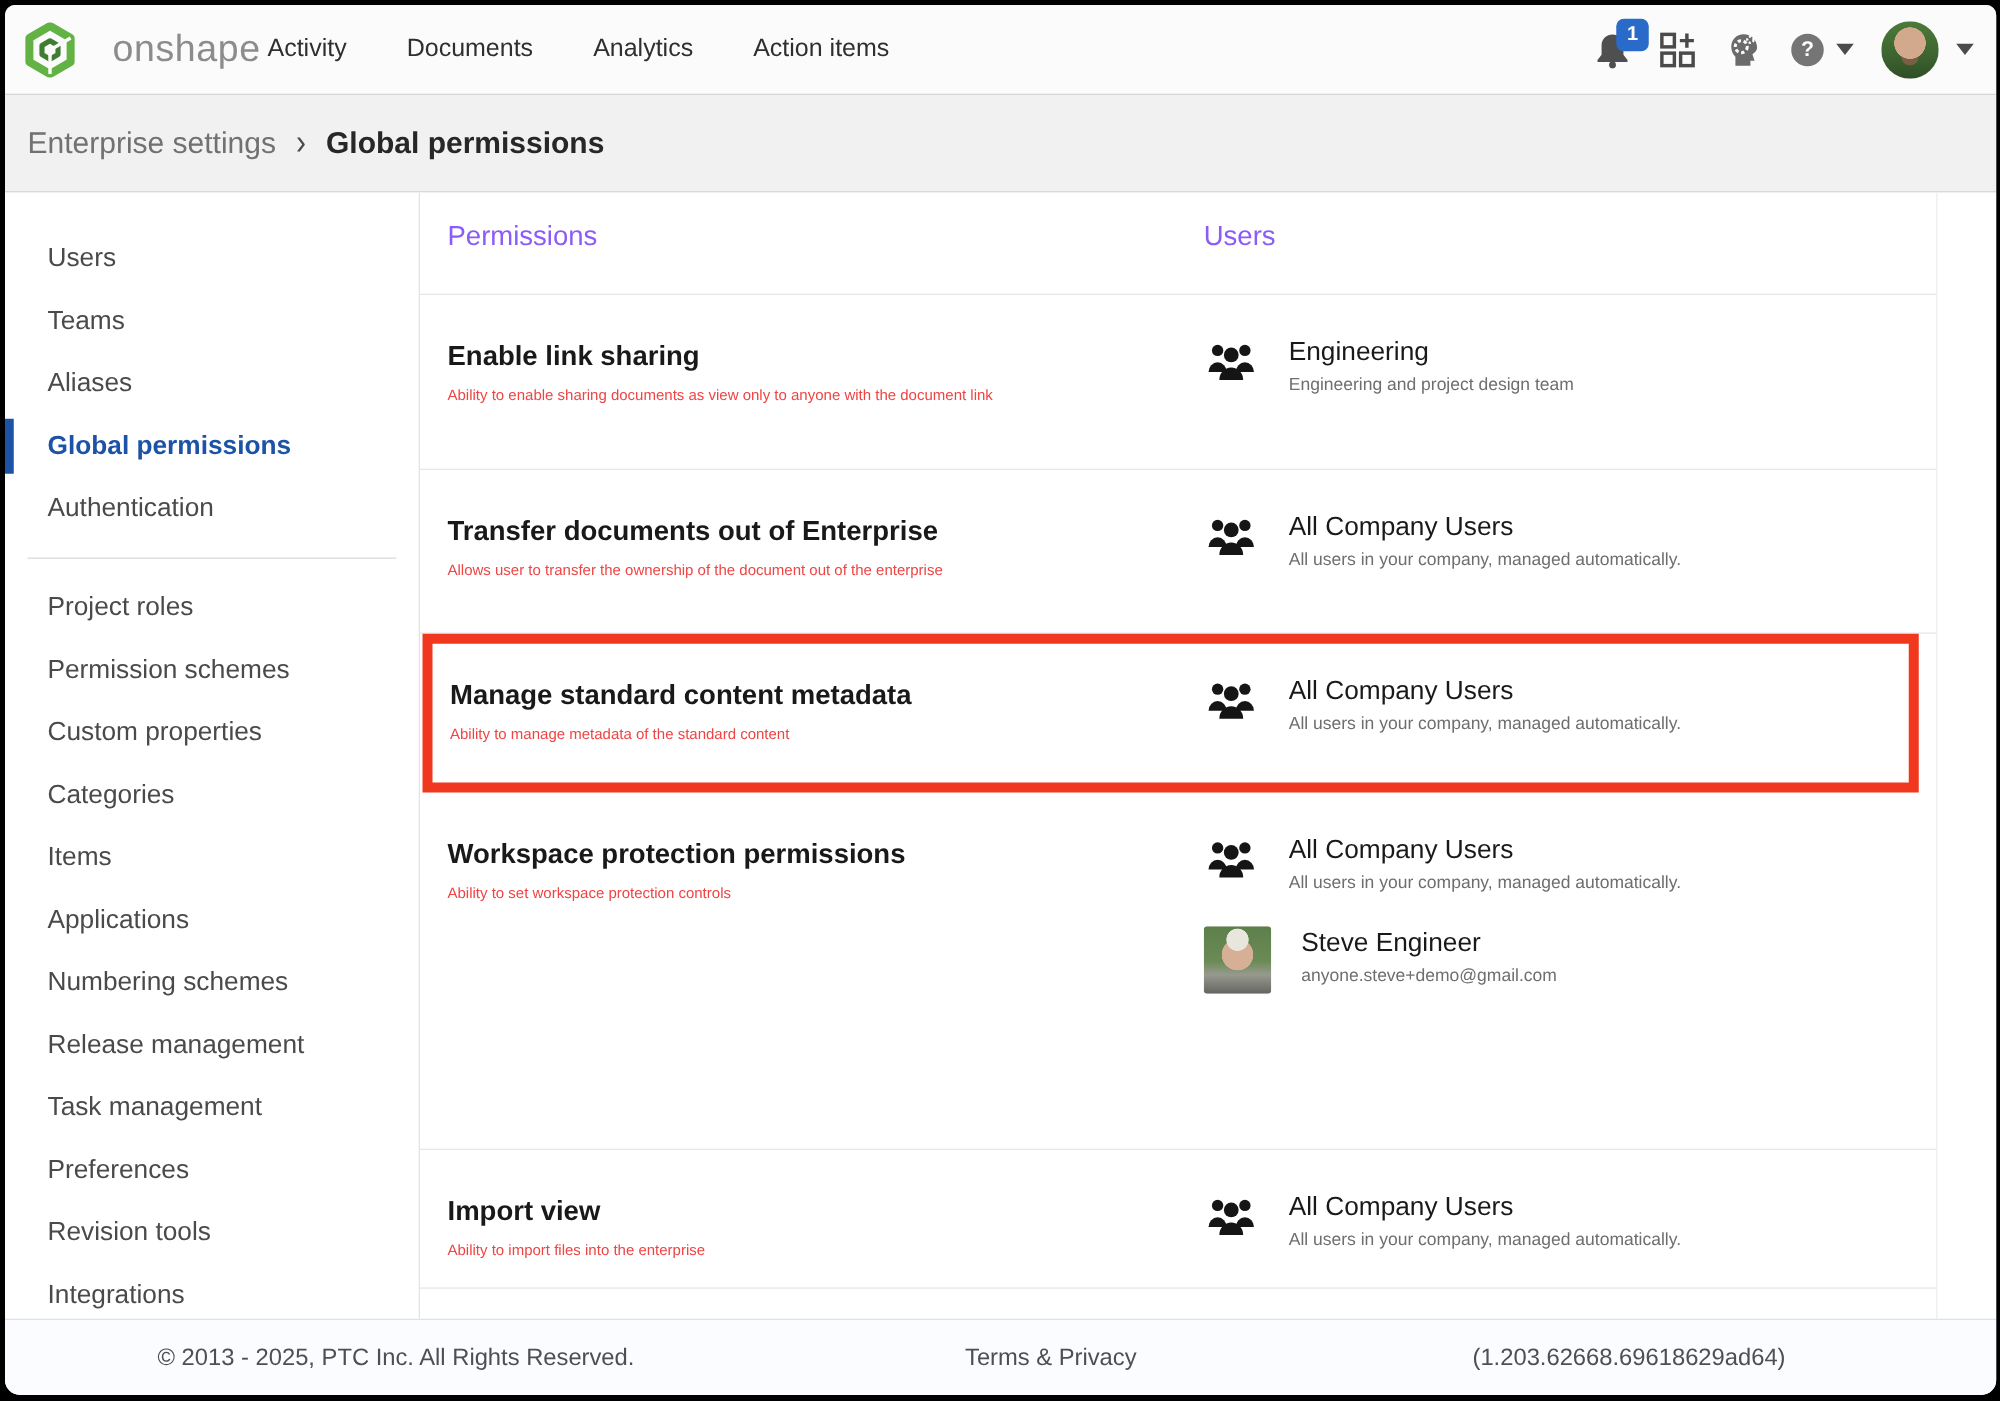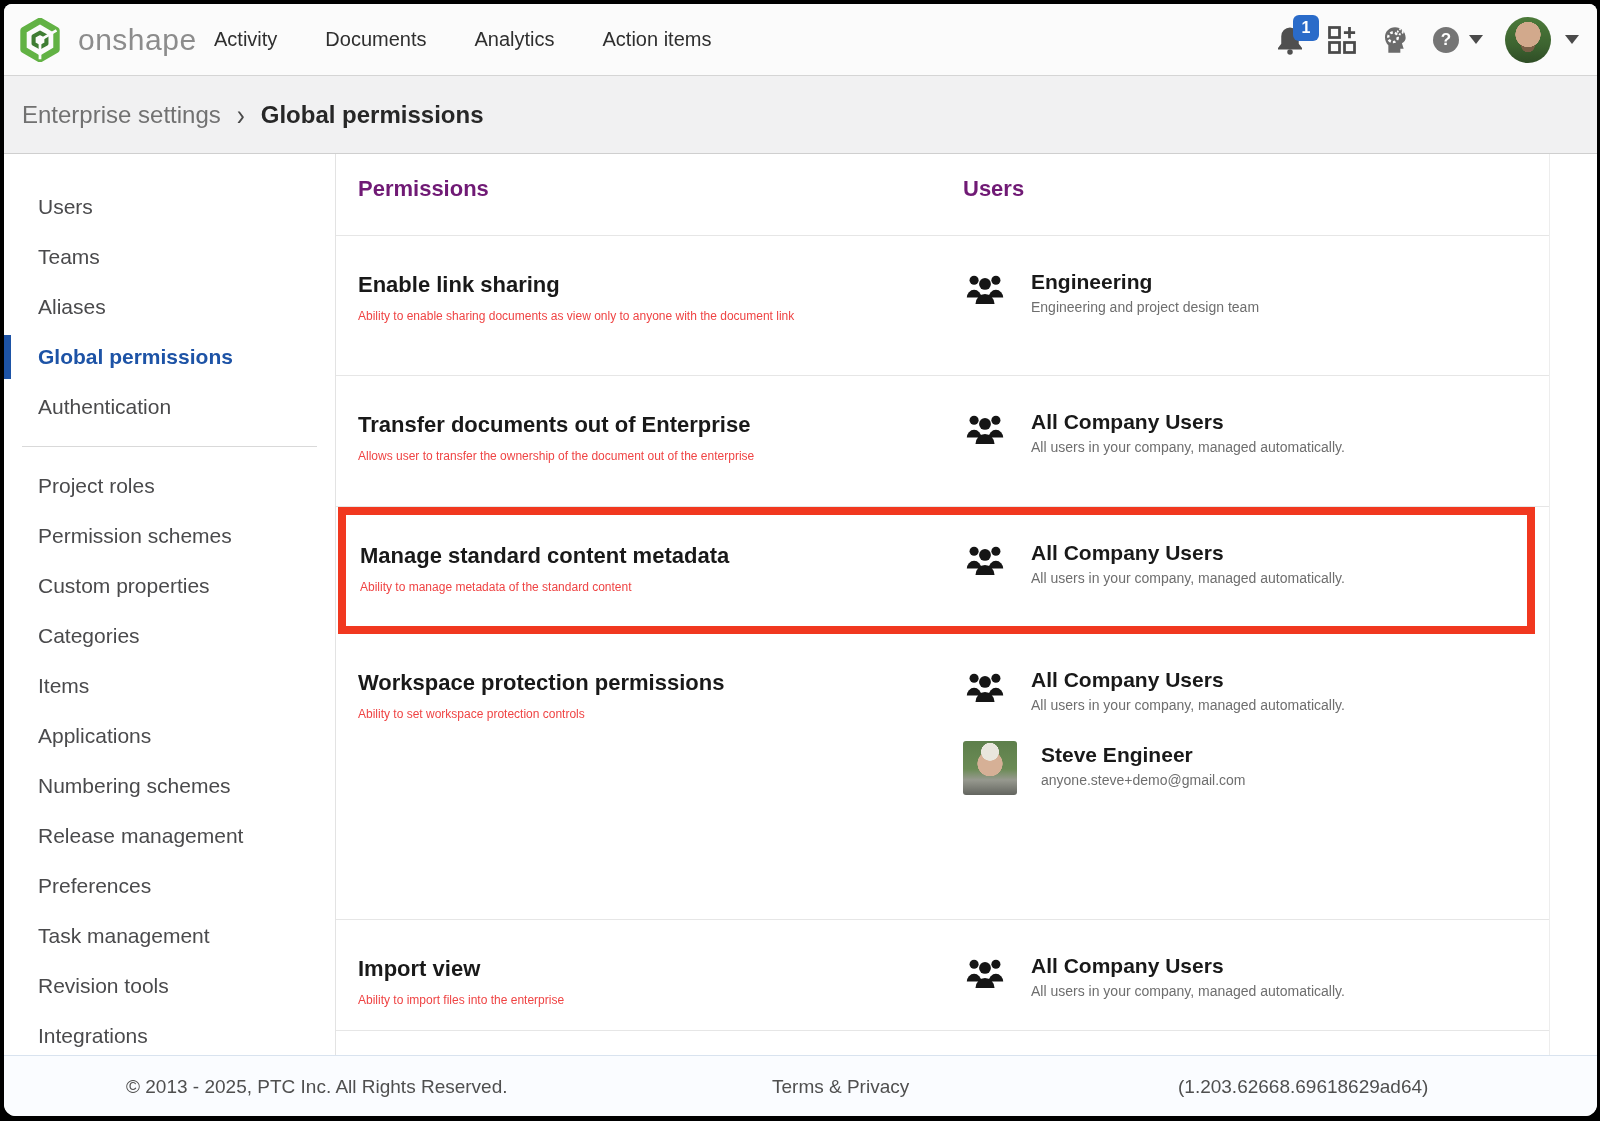--- a/index.html
+++ b/index.html
@@ -3,21 +3,21 @@
 <meta charset="utf-8">
 <style>
   * { margin:0; padding:0; box-sizing:border-box; }
   html,body { width:1600px; height:1121px; background:#000; font-family:"Liberation Sans", sans-serif; }
   .window { position:absolute; left:4px; top:4px; width:1593px; height:1112px; background:#fff;
             border-radius:8px 8px 12px 12px; overflow:hidden; }
 
   
   .topnav { position:absolute; left:0; top:0; width:100%; height:72px; background:#fbfbfb;
             border-bottom:1px solid #d7d7d7; display:flex; align-items:center; }
-  .brand { display:flex; align-items:center; gap:16px; padding-left:14px; width:190px; }
+  .brand { display:flex; align-items:center; gap:28px; padding-left:14px; width:190px; }
   .brand-word { font-size:30px; color:#8c8c8c; letter-spacing:.5px; }
   .nav-items { display:flex; gap:48px; margin-left:20px; }
   .nav-item { font-size:20px; color:#2f2f2f; font-weight:500; cursor:pointer; }
   .nav-right { margin-left:auto; display:flex; align-items:center; gap:22px; padding-right:18px; }
   .icon-btn { position:relative; display:flex; align-items:center; justify-content:center; cursor:pointer; }
   .badge { position:absolute; top:-10px; right:-14px; min-width:26px; height:26px; background:#2a6bc9;
            color:#fff; font-size:16px; font-weight:700; border-radius:6px; display:flex;
            align-items:center; justify-content:center; padding:0 6px; }
   .help-circle { width:26px; height:26px; border-radius:50%; background:#757575; color:#fff;
                  font-size:17px; font-weight:700; display:flex; align-items:center; justify-content:center; }
@@ -44,34 +44,34 @@
              padding-top:28px; }
   .side-item { position:relative; height:50px; display:flex; align-items:center; padding-left:34px;
                font-size:21px; color:#4a4a4c; cursor:pointer; }
   .side-item.selected { color:#1d53a6; font-weight:700; }
   .side-item.selected::before { content:""; position:absolute; left:0; top:3px; width:7px; height:44px; background:#1d53a6; }
   .side-divider { height:1px; background:#d9d9d9; margin:14px 18px 14px 18px; }
 
   .content { position:absolute; left:332px; right:0; top:0; bottom:0; overflow:hidden; }
   .perm-table { margin-right:47px; border-right:1px solid #ededed; min-height:100%; }
   .thead { position:relative; height:82px; border-bottom:1px solid #e6e6e6; }
-  .th { font-size:22px; font-weight:700; color:#701a75; position:absolute; top:22px; }
+  .th { font-size:22px; font-weight:400; color:#8b5cf6; position:absolute; top:22px; }
   .th-perm { left:22px; }
   .th-users { left:627px; }
 
   .row { position:relative; border-bottom:1px solid #e6e6e6; padding:36px 0 0 22px; }
   .row-title { font-size:22px; font-weight:700; color:#191919; margin-bottom:10px; }
   .row-desc { font-size:12px; color:#ef4444; line-height:1.38; max-width:575px; }
   .row .users-cell { position:absolute; left:627px; top:34px; }
   .row.highlight { border:8px solid #f1381f; margin-right:14px; margin-left:2px; padding:28px 0 0 14px; }
   .row.highlight .users-cell { left:617px; top:26px; }
 
   .user-entry { display:flex; gap:24px; margin-bottom:26px; }
   .user-icon { width:44px; display:flex; justify-content:center; padding-top:2px; }
-  .user-name { font-size:21px; font-weight:700; color:#191919; margin-bottom:5px; }
+  .user-name { font-size:21px; font-weight:400; color:#191919; margin-bottom:5px; }
   .user-sub { font-size:14px; color:#6e6e6e; }
   .avatar-square { width:54px; height:54px; border-radius:3px;
       background:
         radial-gradient(circle at 50% 20%, #e9e6dd 0 17%, rgba(0,0,0,0) 18%),
         radial-gradient(circle at 50% 42%, #d6b096 0 30%, rgba(0,0,0,0) 31%),
         linear-gradient(180deg,#5d7f4b 0%, #6b8b55 52%, #97998f 72%, #63655f 100%); }
 
   
   .r0 { height:140px; } .r1 { height:131px; } .r2 { height:127px; }
   .r3 { height:286px; } .r4 { height:111px; } .r5 { height:130px; }
@@ -183,24 +183,24 @@
       <div class="side-item">
           <span>Applications</span>
         </div>
       <div class="side-item">
           <span>Numbering schemes</span>
         </div>
       <div class="side-item">
           <span>Release management</span>
         </div>
       <div class="side-item">
+          <span>Task management</span>
+        </div>
+      <div class="side-item">
           <span>Preferences</span>
-        </div>
-      <div class="side-item">
-          <span>Task management</span>
         </div>
       <div class="side-item">
           <span>Revision tools</span>
         </div>
       <div class="side-item">
           <span>Integrations</span>
         </div>
     </div>
 
     <div class="content">

